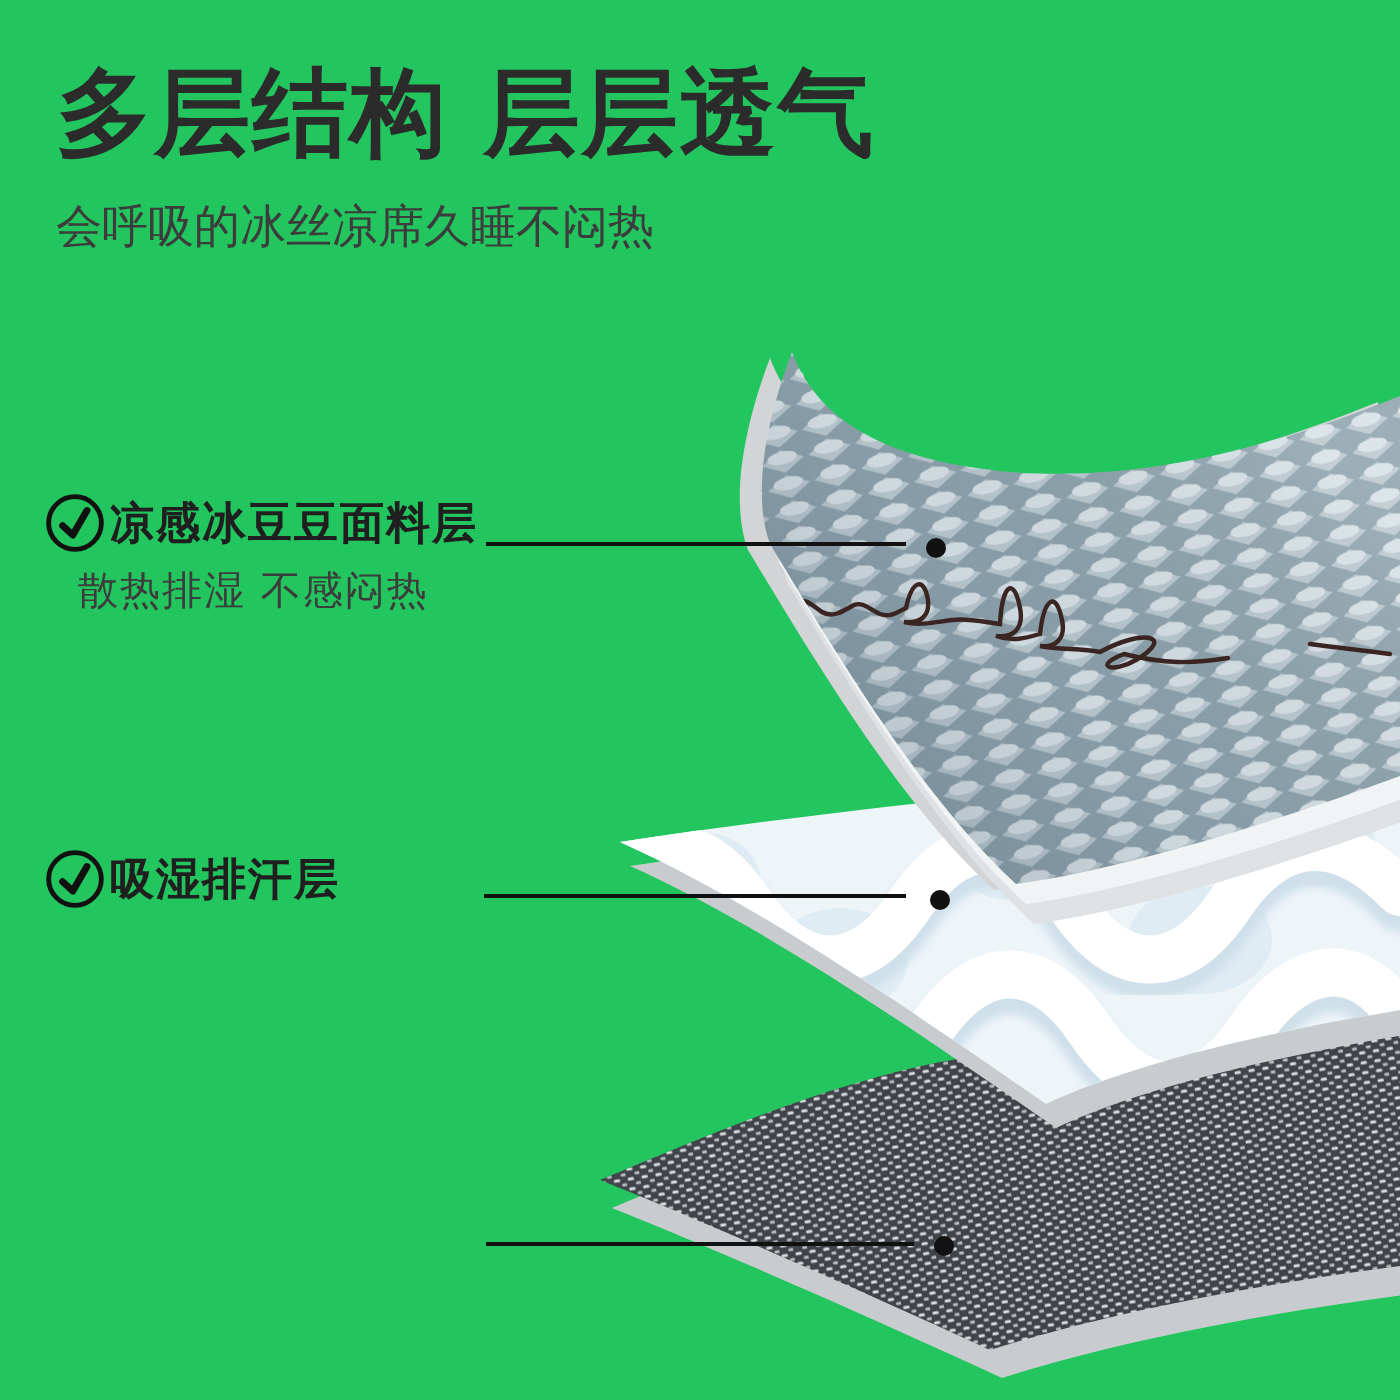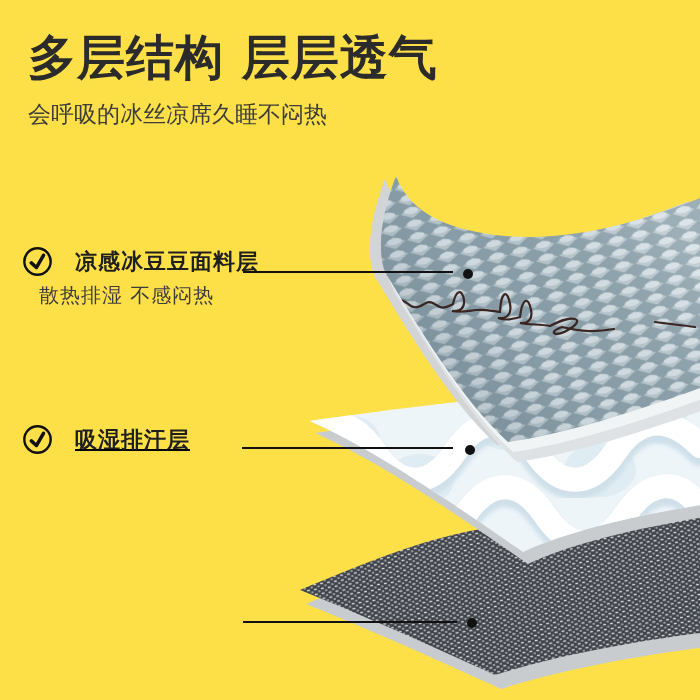--- a/index.html
+++ b/index.html
@@ -1,42 +1,42 @@
 <!DOCTYPE html>
 <html style="--title_text: #2b2b2b; --body_text: #3c3c3c; --label_text: #1f1f1f; --annotation_line: #111111; --quilt_base: #b9c7ce; --quilt_groove: #8ba0aa; --quilt_highlight: #d6e0e5; --embroidery_thread: #3a2522; --wave_white: #ffffff; --wave_bg: #eef5f9; --wave_shadow: #cfe0ea; --mesh_dark: #3f434a; --mesh_dot: #d9dbdd; --edge_band: #c9cccf;"><head>
 <meta charset="utf-8">
 <style>
   html,body{margin:0;padding:0;background:#ffffff;}
   #stage{
-    position:relative;width:700px;height:700px;background:#fde047;overflow:hidden;
+    position:relative;width:700px;height:700px;background:#22c55e;overflow:hidden;
     font-family:"DejaVu Sans","Liberation Sans",sans-serif;
   }
   #artwork{position:absolute;left:0;top:0;width:700px;height:700px;}
   .header{position:absolute;left:28px;top:30px;z-index:3;}
   .page-title{
     font-size:48px;font-weight:bold;color:var(--title_text,#2b2b2b);
     letter-spacing:1px;line-height:1.15;white-space:nowrap;
   }
   .page-subtitle{
     font-size:23px;color:var(--body_text,#3c3c3c);line-height:1.38;
     margin-top:14px;white-space:nowrap;
   }
   .label-group{position:absolute;left:22px;z-index:3;}
-  .label-row{display:flex;align-items:center;gap:22px;}
+  .label-row{display:flex;align-items:center;gap:2px;}
   .check-icon{width:31px;height:31px;flex:0 0 auto;}
   .label-title{
     font-size:22px;font-weight:bold;color:var(--label_text,#1f1f1f);
     white-space:nowrap;letter-spacing:1px;
   }
   .label-desc{
     margin-left:17px;margin-top:5px;font-size:20px;letter-spacing:1px;
     color:var(--body_text,#3c3c3c);white-space:nowrap;
   }
   #label-1{top:246px;}
-  #label-2{top:424px;text-decoration:underline;}
+  #label-2{top:424px;}
   #label-3{top:594px;}
 </style>
 </head>
 <body>
 
 <div id="stage">
 
   <svg id="artwork" viewBox="0 0 700 700">
     <defs>
       <path id="pQuilt" d="M396,176 C410,214 450,231 505,236 C580,242 650,218 700,198 L700,388 C635,412 560,435 508,442 C462,400 420,330 385,272 C375,245 385,205 396,176 Z"></path>

